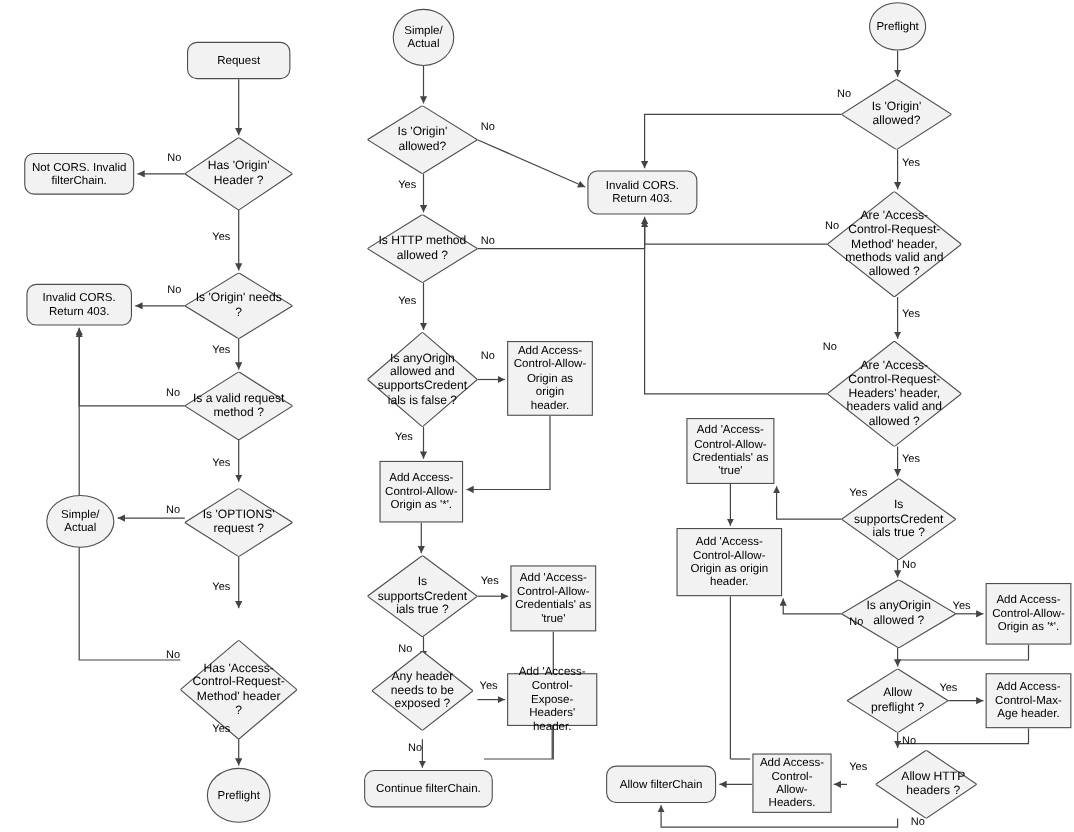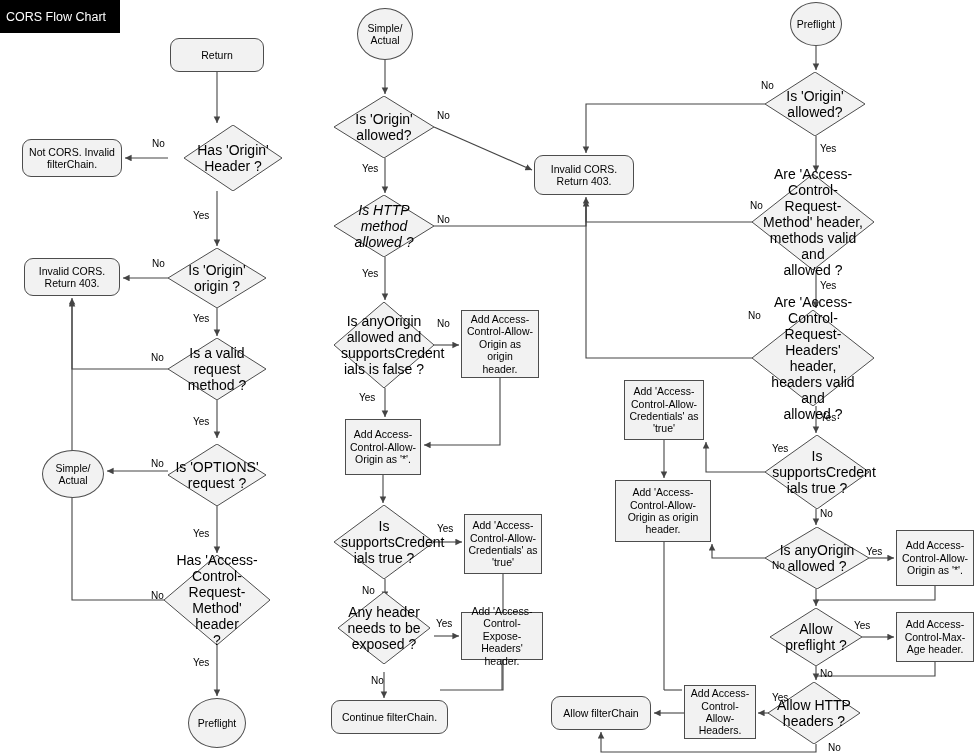--- a/index.html
+++ b/index.html
@@ -53,21 +53,21 @@
     padding: 0;
   }
   .diamond-shape {
     position: absolute;
     left: 0; top: 0; right: 0; bottom: 0;
   }
   .diamond-label {
     position: relative;
     z-index: 2;
     width: 86%;
-    font-size: 14px;
+    font-size: 11px;
     line-height: 1.15;
   }
   .edge-label {
     position: absolute;
     font-size: 10px;
     color: #000000;
     background: transparent;
     white-space: nowrap;
   }
   #title-box {
@@ -146,63 +146,60 @@
       <path d="M770,713 L758,713"></path>
       <path d="M684,713 L654,713"></path>
       <path d="M816,744 L816,752 L601,752 L601,732"></path>
       <path d="M935,586 L935,600 L816,600" marker-end="none"></path>
       <path d="M935,662 L935,676 L816,676" marker-end="none"></path>
       <path d="M664,542 L664,625 L664,690" marker-end="none"></path>
       <path d="M664,690 L682,690" marker-end="none"></path>
     </g>
   </svg>
 
-  <div id="title-box">
-    <span>CORS Flow Chart</span>
-  </div>
 
   <div id="nodes">
-      <div class="node rounded" style="left: 170px; top: 38px; width: 94px; height: 34px;"><span>Return</span></div>
-      <div class="node diamond" style="left: 184px; top: 125px; width: 98px; height: 66px;"><svg class="diamond-shape" viewBox="0 0 98 66" preserveAspectRatio="none">
+      <div class="node rounded" style="left: 170px; top: 38px; width: 94px; height: 34px;"><span>Request</span></div>
+      <div class="node diamond" style="left: 168px; top: 125px; width: 98px; height: 66px;"><svg class="diamond-shape" viewBox="0 0 98 66" preserveAspectRatio="none">
           <polygon points="49,0 98,33 49,66 0,33" fill="#f2f2f2" stroke="#4d4d4d" stroke-width="1"></polygon>
         </svg><div class="diamond-label">Has 'Origin'
 Header ?</div></div>
       <div class="node rounded" style="left: 22px; top: 139px; width: 100px; height: 38px;"><span>Not CORS. Invalid
 filterChain.</span></div>
       <div class="node diamond" style="left: 168px; top: 248px; width: 98px; height: 60px;"><svg class="diamond-shape" viewBox="0 0 98 60" preserveAspectRatio="none">
           <polygon points="49,0 98,30 49,60 0,30" fill="#f2f2f2" stroke="#4d4d4d" stroke-width="1"></polygon>
-        </svg><div class="diamond-label">Is 'Origin' origin ?</div></div>
+        </svg><div class="diamond-label">Is 'Origin' needs ?</div></div>
       <div class="node rounded" style="left: 24px; top: 258px; width: 96px; height: 38px;"><span>Invalid CORS.
 Return 403.</span></div>
       <div class="node diamond" style="left: 168px; top: 338px; width: 98px; height: 62px;"><svg class="diamond-shape" viewBox="0 0 98 62" preserveAspectRatio="none">
           <polygon points="49,0 98,31 49,62 0,31" fill="#f2f2f2" stroke="#4d4d4d" stroke-width="1"></polygon>
         </svg><div class="diamond-label">Is a valid request
 method ?</div></div>
       <div class="node diamond" style="left: 168px; top: 444px; width: 98px; height: 62px;"><svg class="diamond-shape" viewBox="0 0 98 62" preserveAspectRatio="none">
           <polygon points="49,0 98,31 49,62 0,31" fill="#f2f2f2" stroke="#4d4d4d" stroke-width="1"></polygon>
         </svg><div class="diamond-label">Is 'OPTIONS'
 request ?</div></div>
       <div class="node ellipse" style="left: 42px; top: 450px; width: 62px; height: 48px;"><span>Simple/
 Actual</span></div>
-      <div class="node diamond" style="left: 164px; top: 555px; width: 106px; height: 90px;"><svg class="diamond-shape" viewBox="0 0 106 90" preserveAspectRatio="none">
+      <div class="node diamond" style="left: 164px; top: 582px; width: 106px; height: 90px;"><svg class="diamond-shape" viewBox="0 0 106 90" preserveAspectRatio="none">
           <polygon points="53,0 106,45 53,90 0,45" fill="#f2f2f2" stroke="#4d4d4d" stroke-width="1"></polygon>
         </svg><div class="diamond-label">Has 'Access-
 Control-Request-
 Method' header
 ?</div></div>
       <div class="node ellipse" style="left: 188px; top: 698px; width: 58px; height: 50px;"><span>Preflight</span></div>
       <div class="node ellipse" style="left: 357px; top: 8px; width: 56px; height: 52px;"><span>Simple/
 Actual</span></div>
       <div class="node diamond" style="left: 334px; top: 96px; width: 100px; height: 62px;"><svg class="diamond-shape" viewBox="0 0 100 62" preserveAspectRatio="none">
           <polygon points="50,0 100,31 50,62 0,31" fill="#f2f2f2" stroke="#4d4d4d" stroke-width="1"></polygon>
         </svg><div class="diamond-label">Is 'Origin'
 allowed?</div></div>
       <div class="node rounded" style="left: 534px; top: 155px; width: 100px; height: 40px;"><span>Invalid CORS.
 Return 403.</span></div>
-      <div class="node diamond" style="left: 334px; top: 195px; width: 100px; height: 62px; font-style: italic;"><svg class="diamond-shape" viewBox="0 0 100 62" preserveAspectRatio="none">
+      <div class="node diamond" style="left: 334px; top: 195px; width: 100px; height: 62px;"><svg class="diamond-shape" viewBox="0 0 100 62" preserveAspectRatio="none">
           <polygon points="50,0 100,31 50,62 0,31" fill="#f2f2f2" stroke="#4d4d4d" stroke-width="1"></polygon>
         </svg><div class="diamond-label">Is HTTP method
 allowed ?</div></div>
       <div class="node diamond" style="left: 334px; top: 302px; width: 100px; height: 86px;"><svg class="diamond-shape" viewBox="0 0 100 86" preserveAspectRatio="none">
           <polygon points="50,0 100,43 50,86 0,43" fill="#f2f2f2" stroke="#4d4d4d" stroke-width="1"></polygon>
         </svg><div class="diamond-label">Is anyOrigin
 allowed and
 supportsCredent
 ials is false ?</div></div>
       <div class="node rect" style="left: 461px; top: 310px; width: 78px; height: 68px;"><span>Add Access-
@@ -269,21 +266,21 @@
       <div class="node rect" style="left: 896px; top: 530px; width: 78px; height: 56px;"><span>Add Access-
 Control-Allow-
 Origin as '*'.</span></div>
       <div class="node diamond" style="left: 770px; top: 608px; width: 92px; height: 58px;"><svg class="diamond-shape" viewBox="0 0 92 58" preserveAspectRatio="none">
           <polygon points="46,0 92,29 46,58 0,29" fill="#f2f2f2" stroke="#4d4d4d" stroke-width="1"></polygon>
         </svg><div class="diamond-label">Allow
 preflight ?</div></div>
       <div class="node rect" style="left: 896px; top: 612px; width: 78px; height: 50px;"><span>Add Access-
 Control-Max-
 Age header.</span></div>
-      <div class="node diamond" style="left: 768px; top: 682px; width: 92px; height: 62px;"><svg class="diamond-shape" viewBox="0 0 92 62" preserveAspectRatio="none">
+      <div class="node diamond" style="left: 796px; top: 682px; width: 92px; height: 62px; justify-content: flex-end;"><svg class="diamond-shape" viewBox="0 0 92 62" preserveAspectRatio="none">
           <polygon points="46,0 92,31 46,62 0,31" fill="#f2f2f2" stroke="#4d4d4d" stroke-width="1"></polygon>
         </svg><div class="diamond-label">Allow HTTP
 headers ?</div></div>
       <div class="node rect" style="left: 684px; top: 685px; width: 72px; height: 54px;"><span>Add Access-
 Control-
 Allow-
 Headers.</span></div>
       <div class="node rounded" style="left: 551px; top: 696px; width: 100px; height: 34px;"><span>Allow filterChain</span></div>
     </div>
   <div id="labels">

